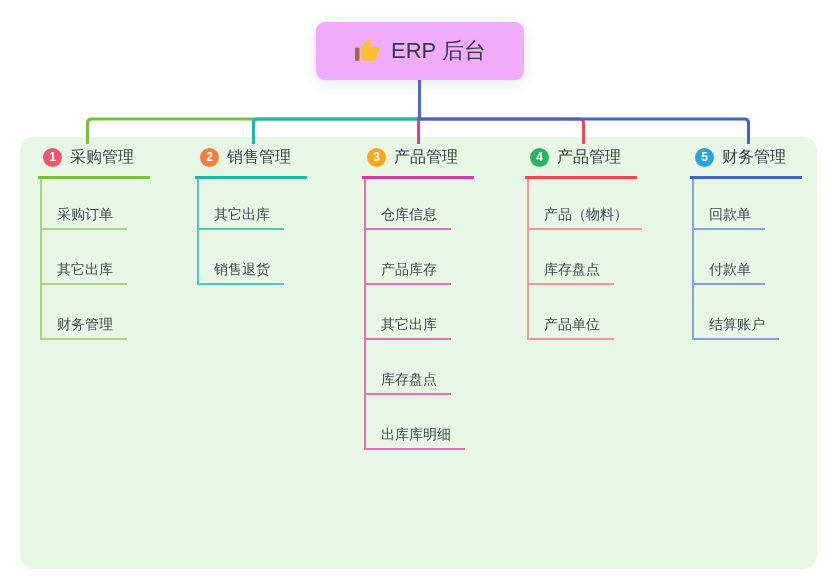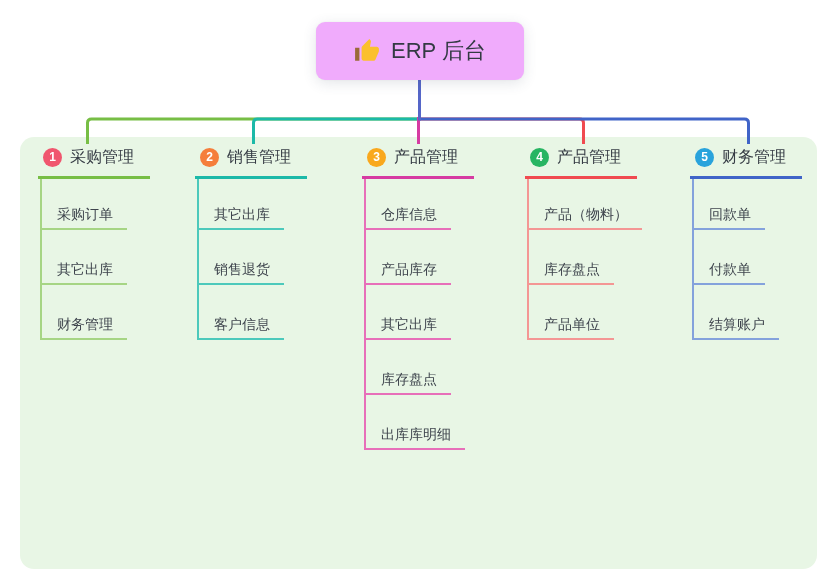--- a/index.html
+++ b/index.html
@@ -75,23 +75,20 @@
       <span class="badge">2</span>
       <span>销售管理</span>
     </div>
     <div class="children">
       <div class="child">
           <span>其它出库</span>
         </div>
       <div class="child">
           <span>销售退货</span>
         </div>
-      <div class="child">
-          <span>客户信息</span>
-        </div>
     </div>
   </div>
 
   <div class="branch" style="left: 362px; --main: #d63ba2; --light: #e76fb9; --badge: #f9a81d;">
     <div class="branch-title">
       <span class="badge">3</span>
       <span>产品管理</span>
     </div>
     <div class="children">
       <div class="child">

